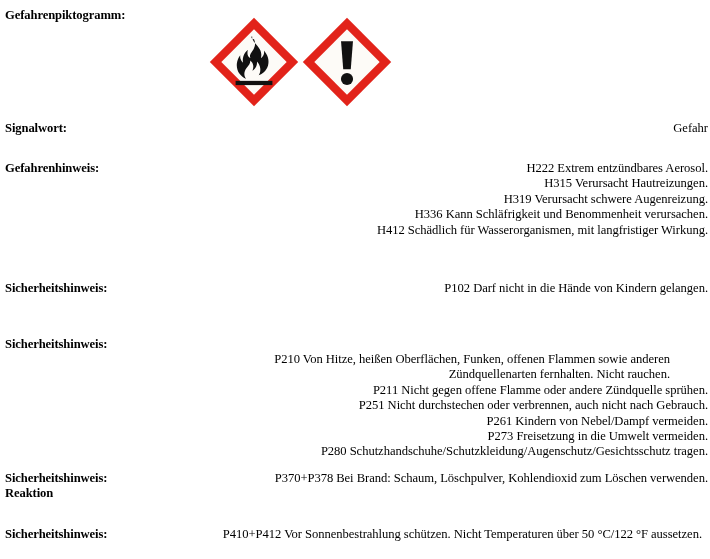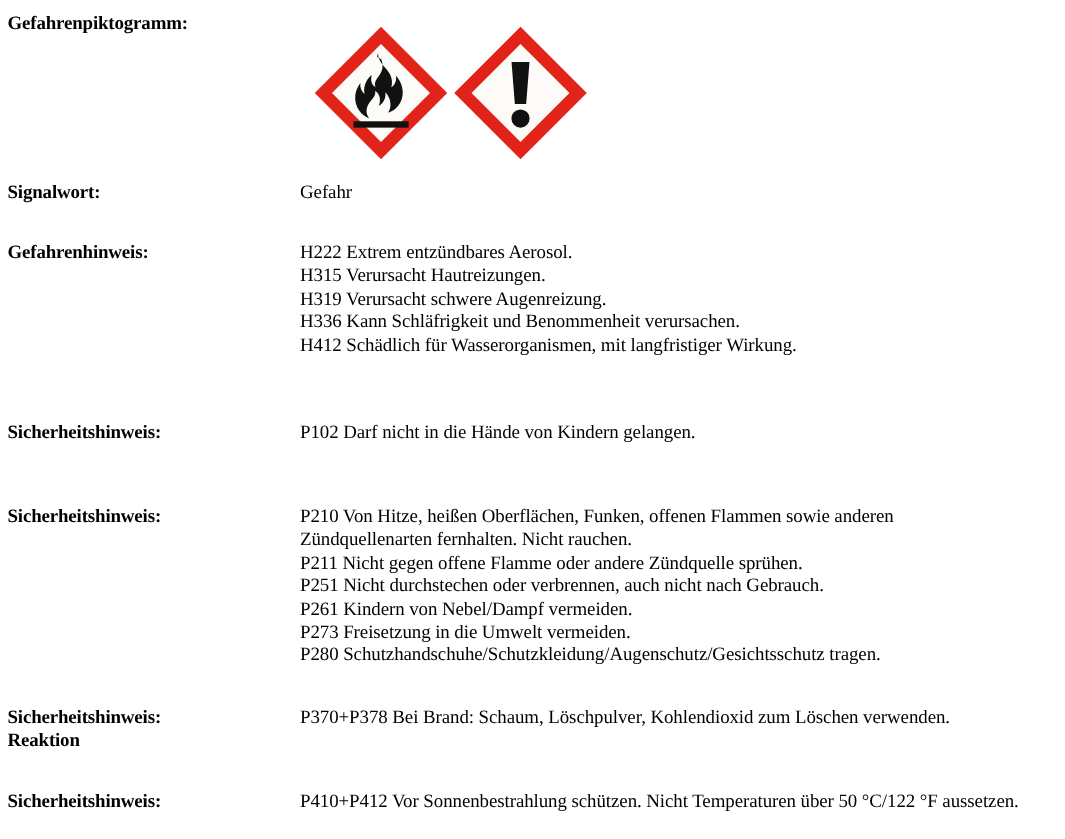--- a/index.html
+++ b/index.html
@@ -40,20 +40,21 @@
     display: block;
   }
   .value {
     position: absolute;
     left: 200px;
     top: 0;
     width: 508px;
     font-size: 12.6px;
     line-height: 15.4px;
     letter-spacing: -0.05px;
+    text-align: right;
   }
   .value .line {
     display: block;
     white-space: nowrap;
   }
   .value .wrapline {
     display: block;
   }
   
   .pictograms {
@@ -130,21 +131,21 @@
     <div class="value">
       <span class="line">P102 Darf nicht in die Hände von Kindern gelangen.</span>
     </div>
   </div>
 
   <div class="row" style="top:337px;">
     <div class="label">
       <span>Sicherheitshinweis:</span>
     </div>
     <div class="value">
-      <span class="wrapline" style="width:470px;">P210 Von Hitze, heißen Oberflächen, Funken, offenen Flammen sowie anderen Zündquellenarten fernhalten. Nicht rauchen.</span>
+      <span class="wrapline" style="width:470px;margin-top:15px;">P210 Von Hitze, heißen Oberflächen, Funken, offenen Flammen sowie anderen Zündquellenarten fernhalten. Nicht rauchen.</span>
       <span class="line">P211 Nicht gegen offene Flamme oder andere Zündquelle sprühen.</span>
       <span class="line">P251 Nicht durchstechen oder verbrennen, auch nicht nach Gebrauch.</span>
       <span class="line">P261 Kindern von Nebel/Dampf vermeiden.</span>
       <span class="line">P273 Freisetzung in die Umwelt vermeiden.</span>
       <span class="line">P280 Schutzhandschuhe/Schutzkleidung/Augenschutz/Gesichtsschutz tragen.</span>
     </div>
   </div>
 
   <div class="row" style="top:471px;">
     <div class="label">

